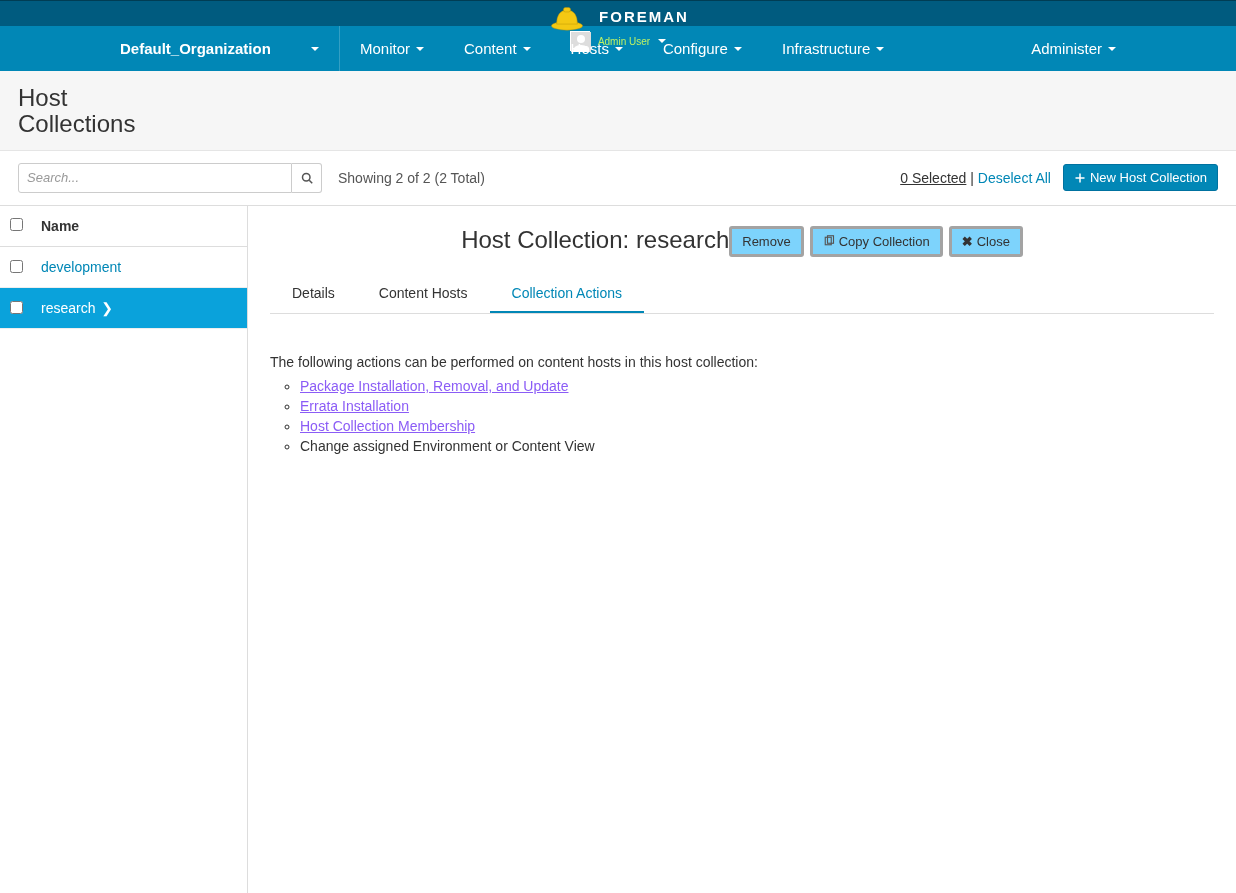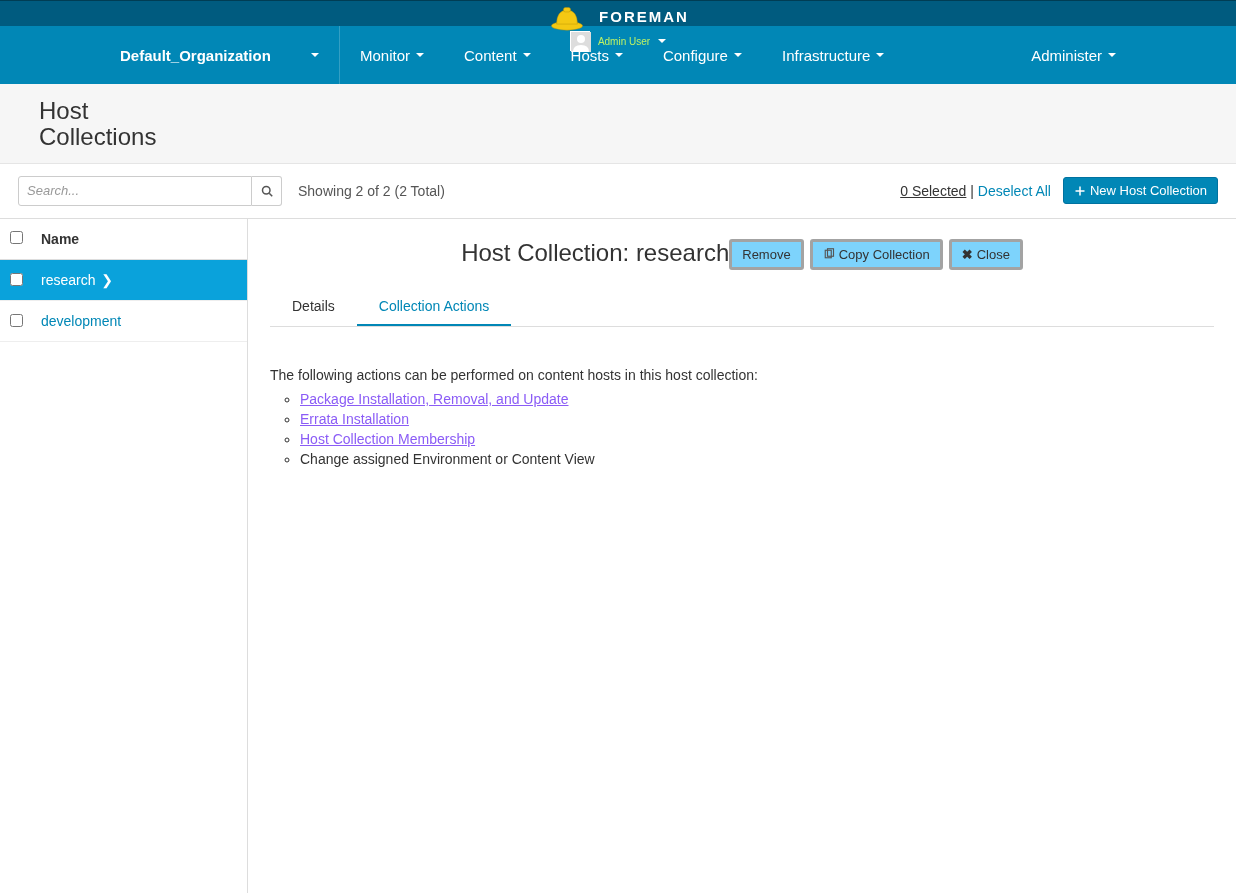--- a/index.html
+++ b/index.html
@@ -5,33 +5,33 @@
 * { box-sizing: border-box; margin: 0; padding: 0; }
 body { font-family: "Helvetica Neue", Helvetica, Arial, sans-serif; font-size: 14px; color: #333; background: #fff; }
 
 .topbar { background: #005b7f; height: 26px; display: flex; align-items: center; padding: 0 100px; justify-content: space-between; border-top: 1px solid #003d54; flex-direction: column; }
 .topbar-left { display: flex; align-items: center; gap: 12px; }
 .logo-img { width: 40px; height: 30px; display: flex; align-items: flex-end; justify-content: center; }
 .brand { color: #fff; font-weight: bold; letter-spacing: 2px; font-size: 15px; }
 .user-area { display: flex; align-items: center; gap: 8px; color: #bef264; font-size: 10px; font-weight: normal; cursor: pointer; }
 .avatar { width: 20px; height: 20px; background: #ccc; border: 1px solid #fff; }
 
-.navbar { background: #0187b6; height: 58px; display: flex; align-items: stretch; padding: 0 100px; justify-content: space-between; }
+.navbar { background: #0187b6; height: 45px; display: flex; align-items: stretch; padding: 0 100px; justify-content: space-between; }
 .navbar-left { display: flex; align-items: stretch; }
 .navbar-right { display: flex; align-items: stretch; }
 .nav-item { color: #fff; display: flex; align-items: center; padding: 0 20px; cursor: pointer; font-size: 15px; gap: 6px; }
 .nav-org { font-weight: bold; padding: 0 20px 0 20px; border-right: 1px solid rgba(255,255,255,0.2); min-width: 240px; justify-content: space-between; }
 .caret { width: 0; height: 0; border-left: 4px solid transparent; border-right: 4px solid transparent; border-top: 4px solid #fff; display: inline-block; }
 
 .page-header { padding: 14px 18px 12px; border-bottom: 1px solid #e5e5e5; background: #f6f6f6; }
-.page-title { font-size: 24px; font-weight: normal; line-height: 1.1; color: #333; max-width: 140px; margin-left: 21px; }
+.page-title { font-size: 24px; font-weight: normal; line-height: 1.1; color: #333; max-width: 140px; }
 
 .toolbar { display: flex; align-items: center; padding: 12px 18px; gap: 16px; border-bottom: 1px solid #ddd; background: #fff; }
 .search-group { display: flex; }
-.search-input { width: 234px; height: 30px; padding: 4px 8px; border: 1px solid #ccc; border-radius: 3px 0 0 3px; font-style: italic; color: #999; font-size: 13px; }
+.search-input { width: 274px; height: 30px; padding: 4px 8px; border: 1px solid #ccc; border-radius: 3px 0 0 3px; font-style: italic; color: #999; font-size: 13px; }
 .search-input::placeholder { font-style: italic; color: #999; }
 .search-btn { width: 30px; height: 30px; border: 1px solid #ccc; border-left: none; background: #fff; border-radius: 0 3px 3px 0; cursor: pointer; display: flex; align-items: center; justify-content: center; color: #555; }
 .toolbar-status { color: #555; }
 .toolbar-spacer { flex: 1; }
 .toolbar-right { display: flex; align-items: center; gap: 12px; }
 .selected-text { color: #333; text-decoration: underline; }
 .link { color: #0187b6; cursor: pointer; text-align: center; }
 .btn { padding: 5px 10px; border-radius: 3px; cursor: pointer; font-size: 13px; display: inline-flex; align-items: center; gap: 4px; }
 .btn-primary { background: #0187b6; color: #fff; border: 1px solid #0072a0; }
 .btn-default { background: #7dd3fc; color: #333; border: 3px solid #a3a3a3; }
@@ -158,30 +158,30 @@
     </button>
   </div>
 </div>
 
 <div class="content-area">
   <div class="sidebar">
     <div class="list-header">
       <input type="checkbox" style="">
       <span class="col-name">Name</span>
     </div>
+    <div class="list-row">
+      <input type="checkbox" style="">
+      <span class="row-name">development</span>
+    </div>
     <div class="list-row active">
       <input type="checkbox" style="">
       <span class="row-name">
         <span>research</span>
         <span class="chevron-right">❯</span>
       </span>
-    </div>
-    <div class="list-row">
-      <input type="checkbox" style="">
-      <span class="row-name">development</span>
     </div>
   </div>
 
   <div class="detail-pane">
     <div class="detail-header">
       <h2 class="detail-title">
         <span>Host Collection:</span>
         <span>research</span>
       </h2>
       <div class="detail-buttons">
@@ -197,20 +197,21 @@
         </button>
         <button class="btn btn-default">
           <span class="close-x">✖</span>
           <span>Close</span>
         </button>
       </div>
     </div>
 
     <div class="tabs">
       <div class="tab">Details</div>
+      <div class="tab">Content Hosts</div>
       <div class="tab active">Collection Actions</div>
     </div>
 
     <p class="actions-intro">The following actions can be performed on content hosts in this host collection:</p>
     <ul class="actions-list">
       <li><span class="link">Package Installation, Removal, and Update</span></li>
       <li><span class="link">Errata Installation</span></li>
       <li><span class="link">Host Collection Membership</span></li>
       <li><span class="plain">Change assigned Environment or Content View</span></li>
     </ul>

